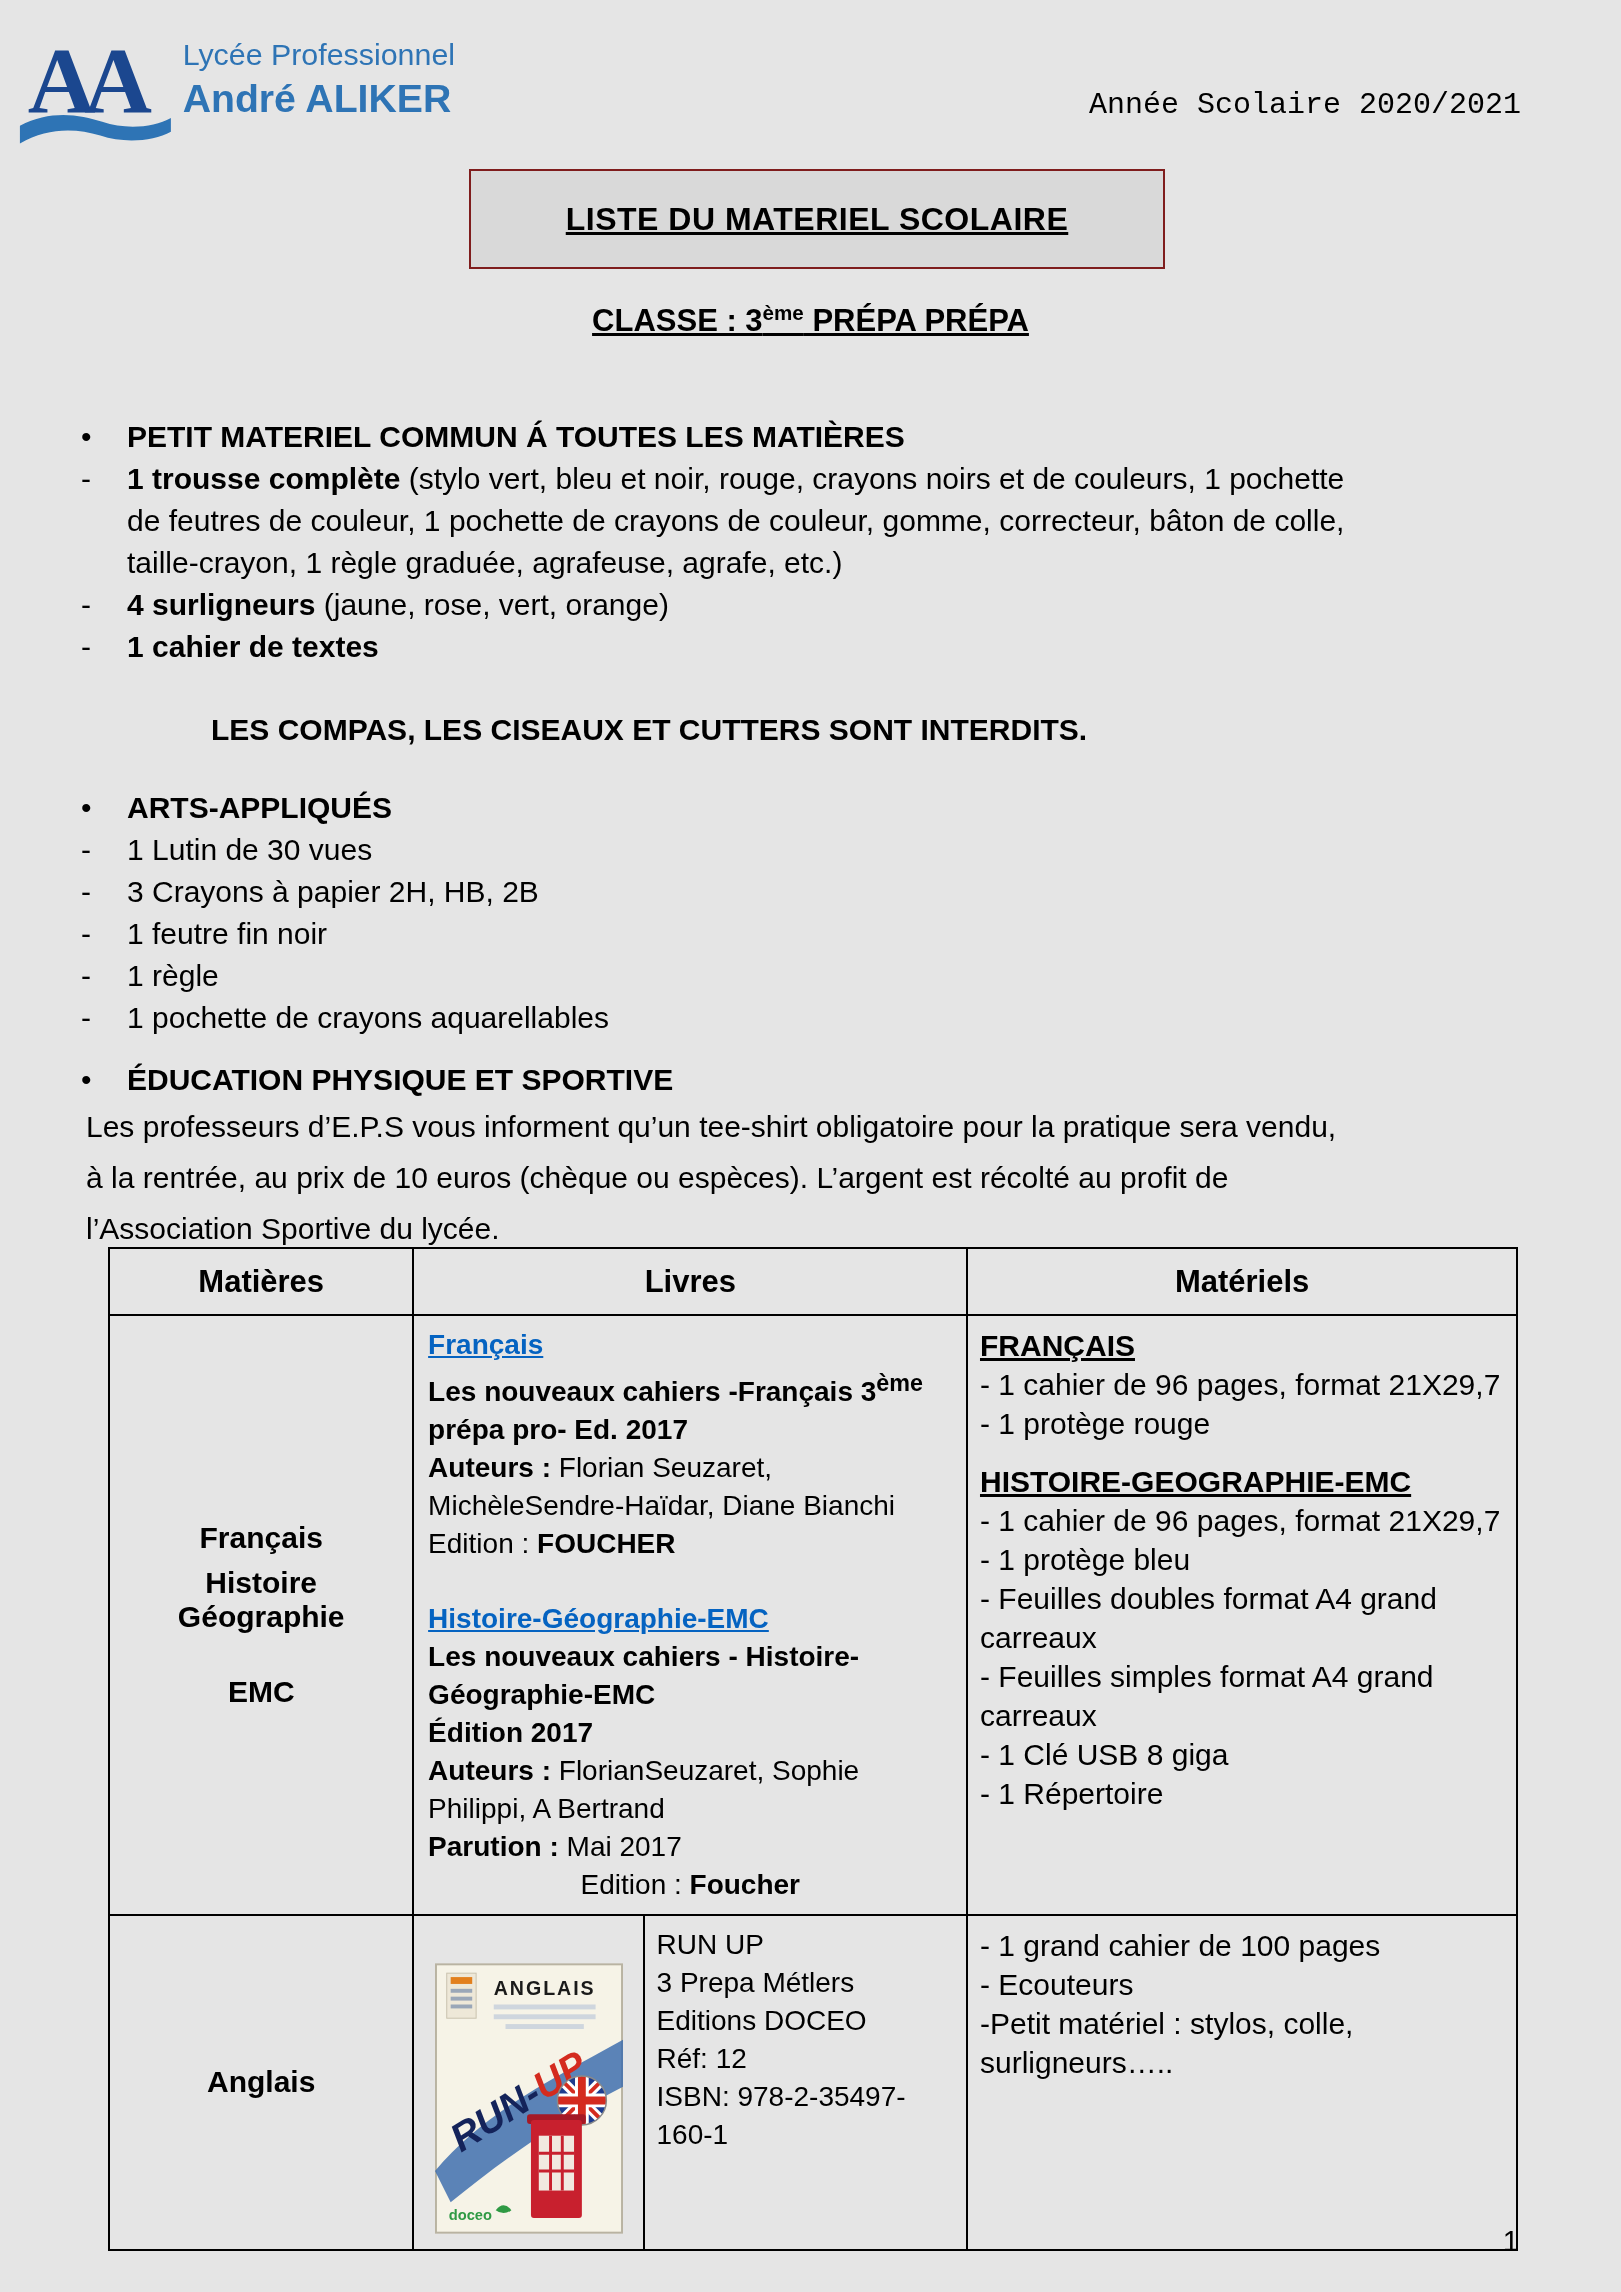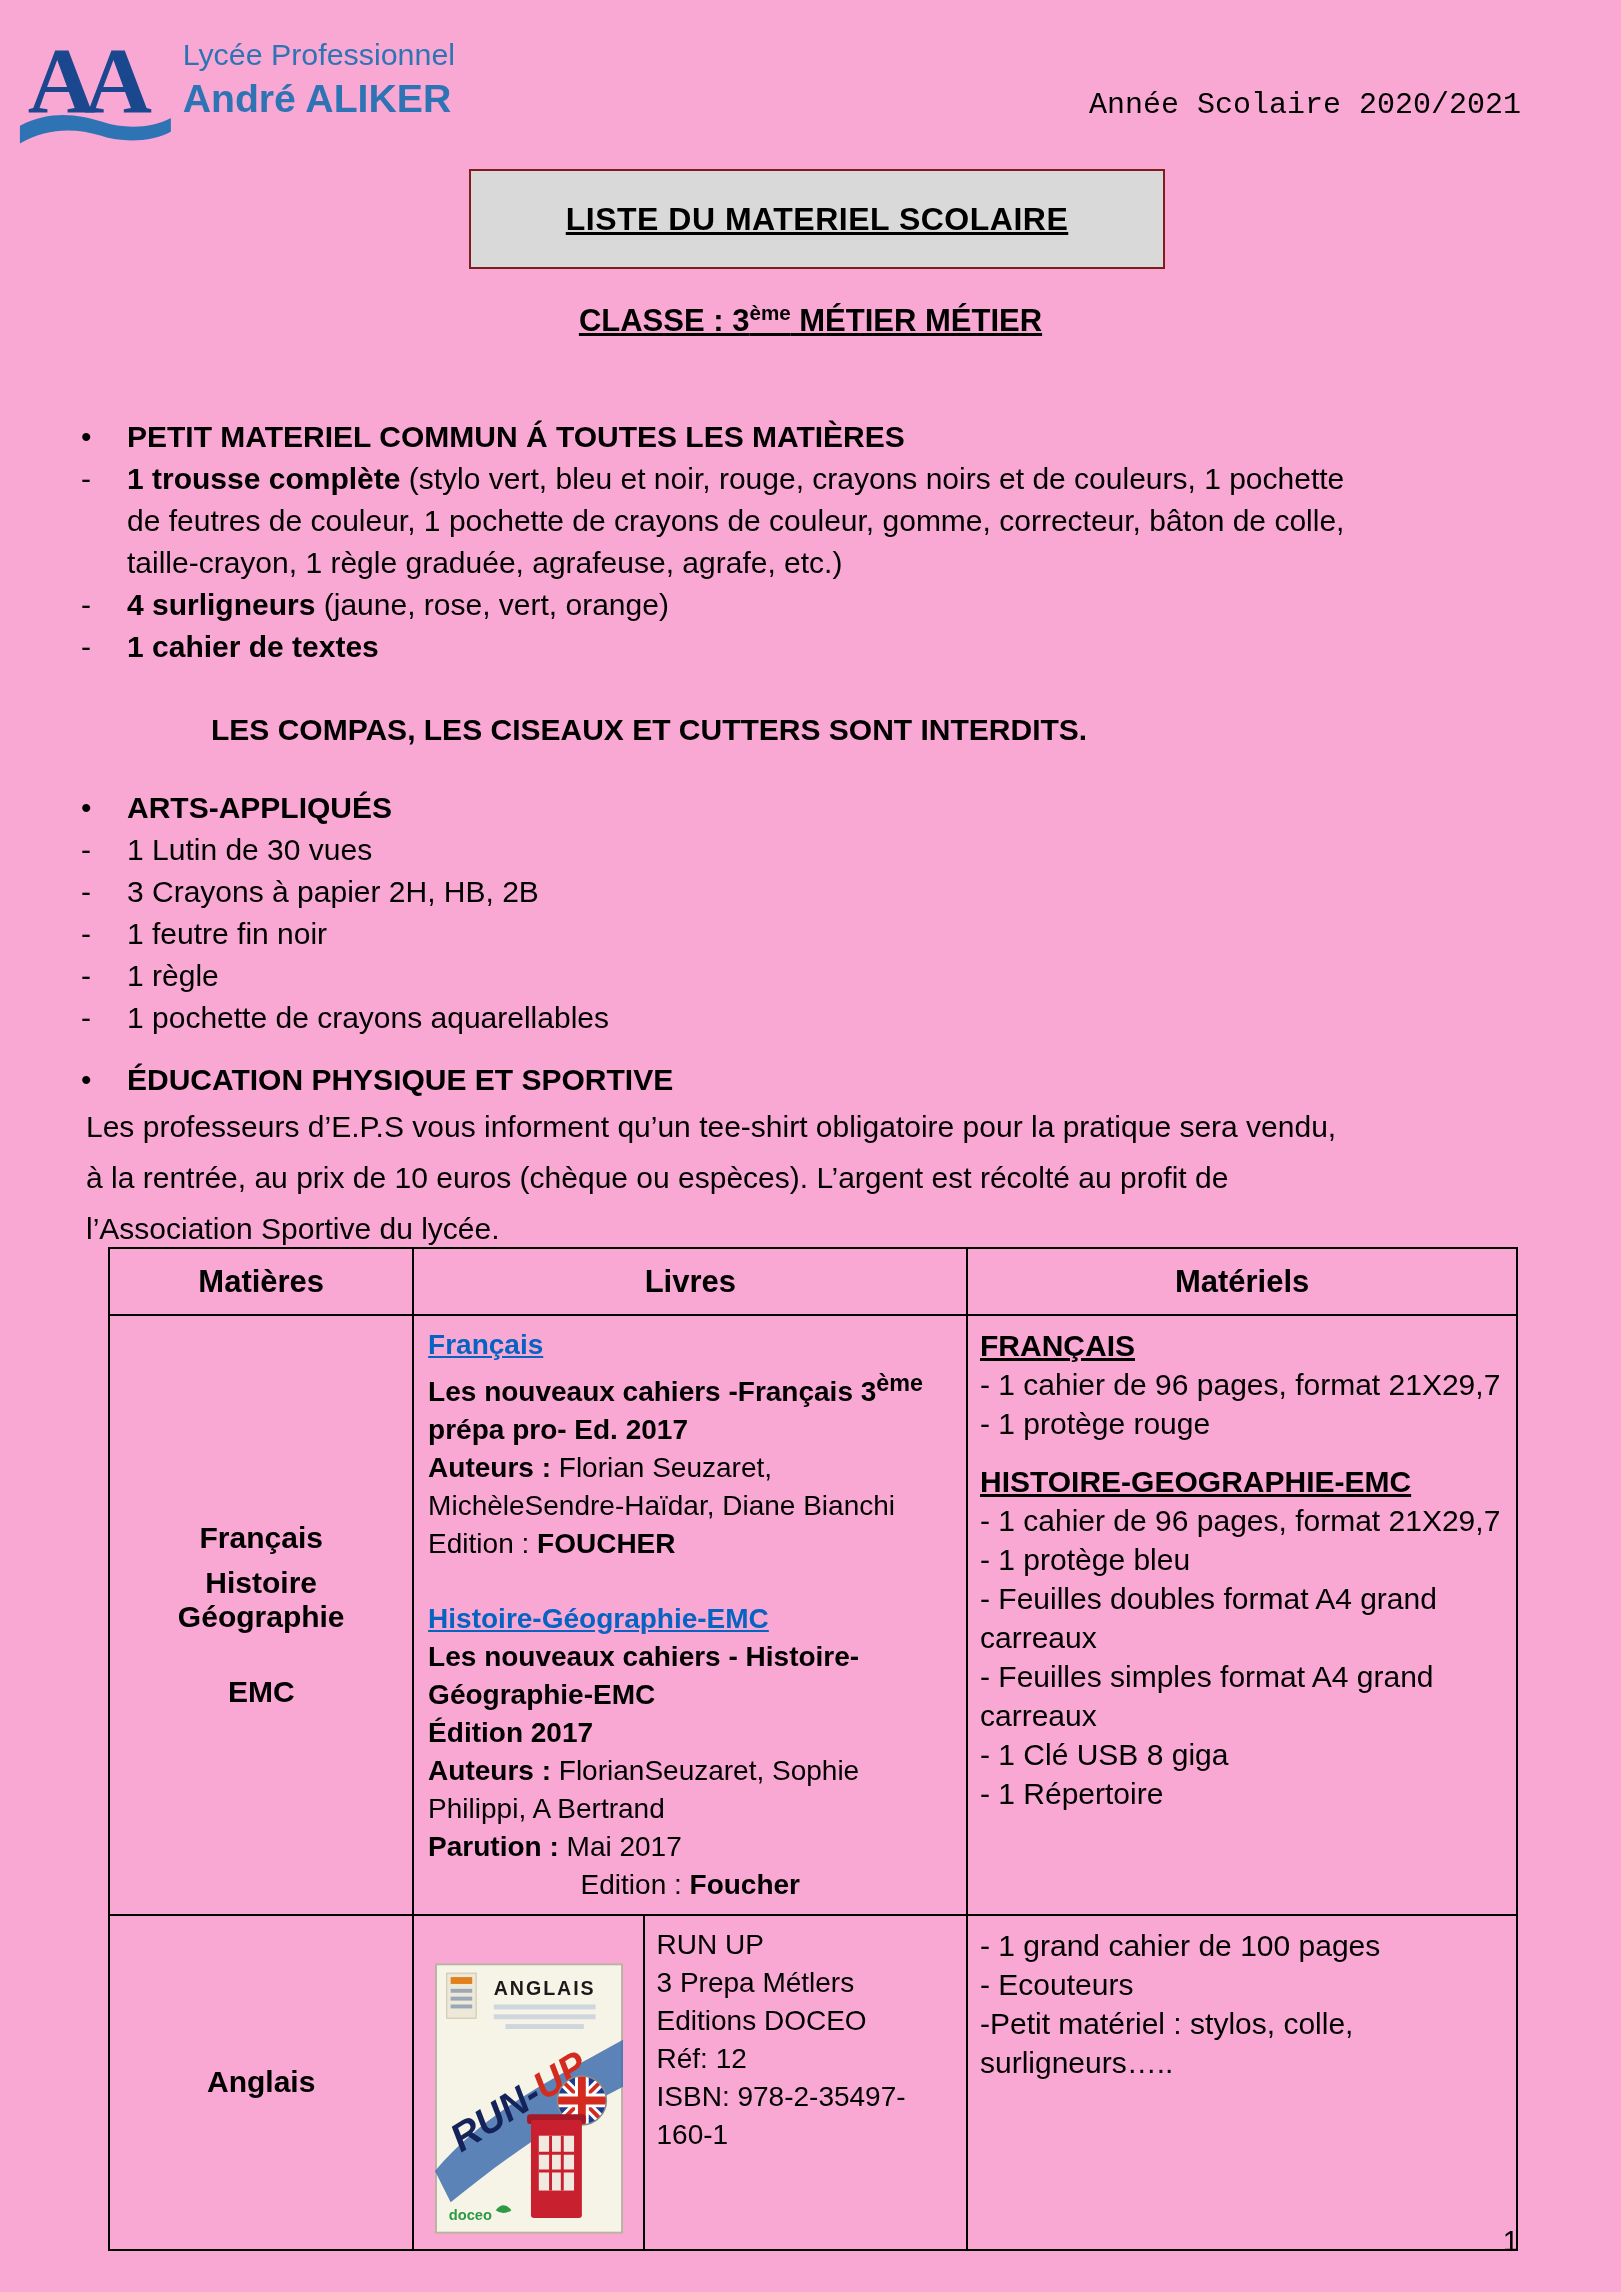--- a/index.html
+++ b/index.html
@@ -1,16 +1,16 @@
 <!DOCTYPE html>
 <html><head>
 <meta charset="utf-8">
 <style>
   html,body{margin:0;padding:0;background:#fff;}
-  .page{position:relative;width:1621px;height:2293px;background:#f9a8d4;color:#000;
+  .page{position:relative;width:1621px;height:2293px;background:#e5e5e5;color:#000;
         font-family:"Liberation Sans","DejaVu Sans",sans-serif;overflow:hidden;}
 
   
   .logo-svg{position:absolute;top:13.7px;left:13.7px;}
   .annee{position:absolute;top:88px;right:100px;font-size:30px;font-family:Liberation Mono, monospace;}
 
   
   .title-box{position:absolute;top:169px;left:469px;width:692px;height:96px;background:#d9d9d9;
              border:2px solid #7f1d1d;display:flex;align-items:center;justify-content:center;}
   .title-box span{font-weight:bold;font-size:32px;text-decoration:underline;letter-spacing:0.5px;}
@@ -64,21 +64,21 @@
   </svg>
 
   <div class="annee">Année Scolaire 2020/2021</div>
 
   <div class="title-box">
     <span>LISTE DU MATERIEL SCOLAIRE</span>
   </div>
 
   <div class="classe">
     <span class="u">
-      <span>CLASSE : 3</span><sup>ème</sup><span> MÉTIER MÉTIER</span>
+      <span>CLASSE : 3</span><sup>ème</sup><span> PRÉPA PRÉPA</span>
     </span>
   </div>
 
   <div class="content">
 
     <div class="li hrow">
       <span class="marker b"></span>
       <span class="txt">PETIT MATERIEL COMMUN Á TOUTES LES MATIÈRES</span>
     </div>
     <div class="li">

